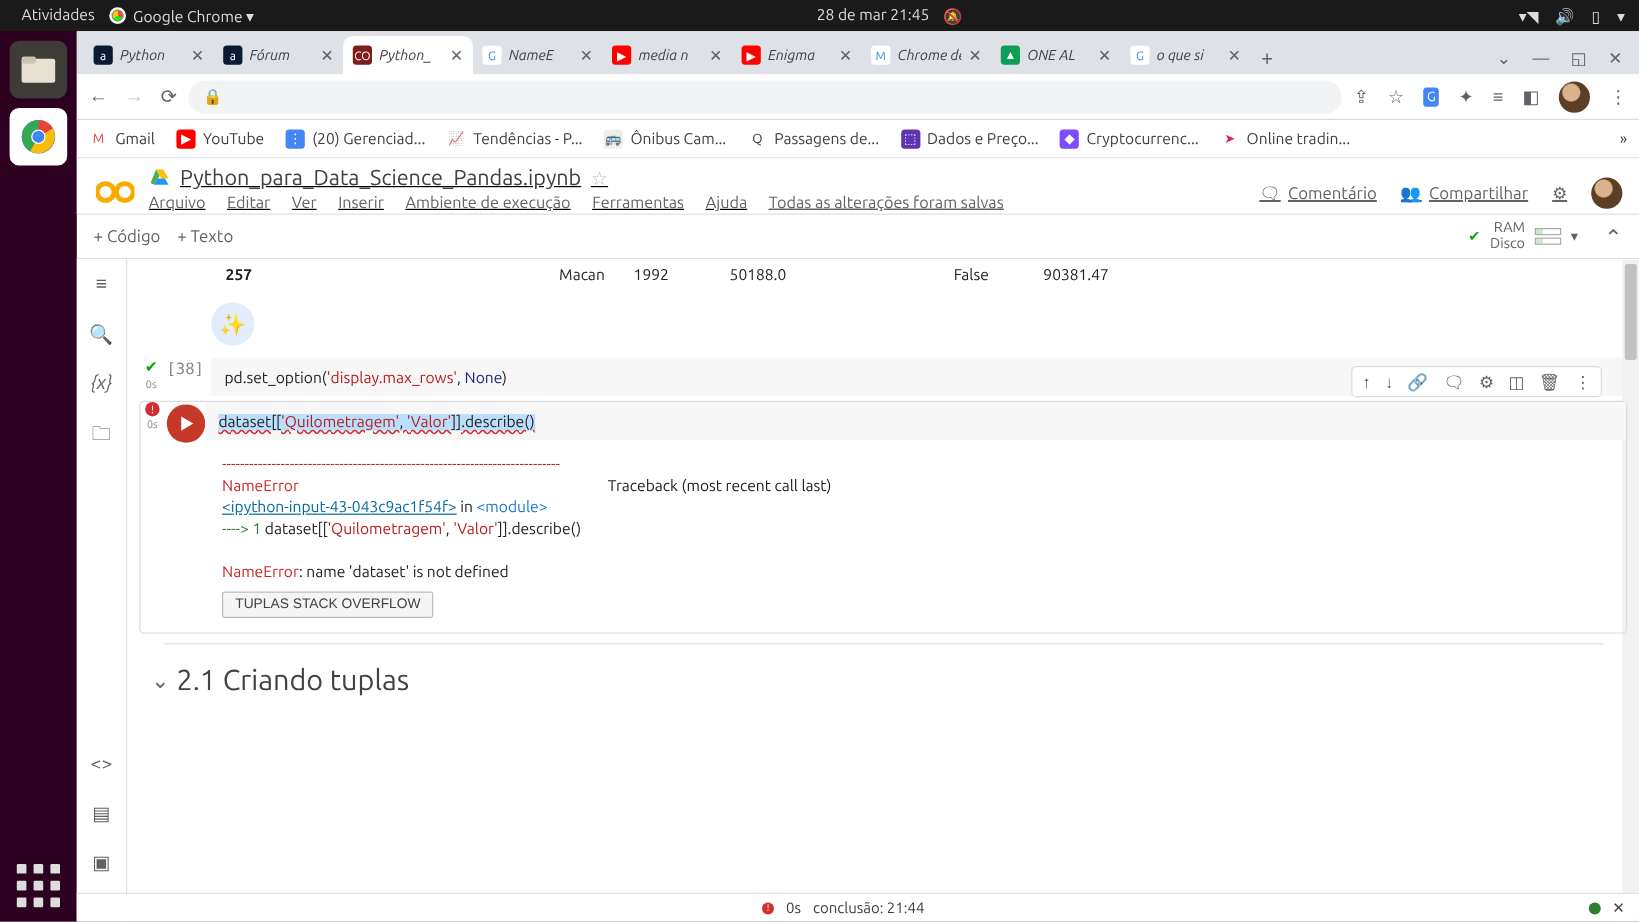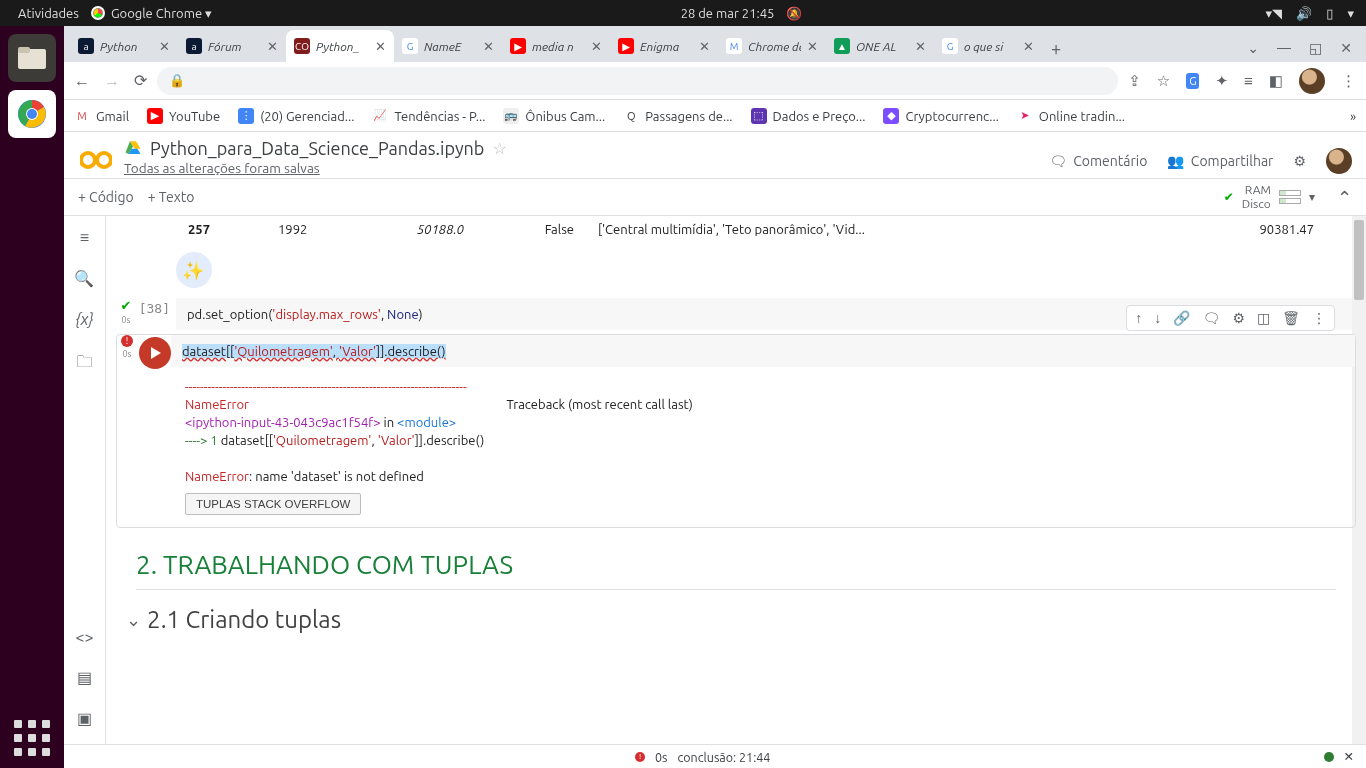--- a/index.html
+++ b/index.html
@@ -35,21 +35,21 @@
 #toolbar .nav { display:flex; gap:14px; font-size:16px; }
 #omnibox { flex:1; background:#f1f3f4; border-radius:16px; height:28px; display:flex; align-items:center; padding:0 12px; font-size:13px; color:#202124; gap:8px; }
 #toolbar .right { display:flex; align-items:center; gap:16px; font-size:15px; }
 .avatar { width:26px; height:26px; border-radius:50%; background:radial-gradient(circle at 40% 35%, #d9b38c 0 30%, #5a3e25 35% 100%); }
 
 #bookmarks { height:32px; background:#fff; border-bottom:1px solid #dadce0; display:flex; align-items:center; padding:0 10px; gap:18px; font-size:13px; color:#3c4043; }
 #bookmarks .bm { display:flex; align-items:center; gap:6px; white-space:nowrap; }
 #bookmarks .bm .ico { width:16px; height:16px; border-radius:3px; display:inline-flex; align-items:center; justify-content:center; color:#fff; font-size:11px; }
 
 
-#colab-header { background:#fff; padding:6px 14px 0 14px; display:flex; align-items:flex-start; }
+#colab-header { background:#fff; padding:6px 14px 0 14px; display:flex; align-items:flex-start;text-decoration:underline; }
 .colab-logo { width:36px; height:36px; border-radius:50%; background:#fff; display:flex; align-items:center; justify-content:center; font-size:22px; color:#f90; margin-top:4px; margin-right:10px; }
 #doc-area { flex:1; }
 #doc-title-row { display:flex; align-items:center; gap:8px; margin-bottom:2px; }
 .drive-icon { width:18px; height:18px; }
 #doc-title { font-size:18px; color:#3c4043; }
 #doc-title-row .star { color:#bdbdbd; font-size:16px; }
 #menus { display:flex; gap:18px; font-size:13.5px; color:#5f6368; }
 #menus .save-status { color:#5f6368; text-decoration:underline; }
 #header-actions { display:flex; align-items:center; gap:20px; margin-top:10px; color:#5f6368; font-size:14px; }
 #header-actions .act { display:flex; align-items:center; gap:6px; }
@@ -65,21 +65,21 @@
 #colab-sidebar { width:42px; border-right:1px solid #e0e0e0; display:flex; flex-direction:column; align-items:center; padding-top:12px; gap:22px; color:#5f6368; font-size:16px; }
 #notebook { flex:1; overflow:auto; position:relative; }
 
 
 .data-row { display:flex; font-size:13px; padding:6px 40px 6px 70px; color:#212121; }
 .data-row .c { padding:0 12px; }
 .data-row .c0 { width:90px; font-weight:bold; }
 .data-row .c1 { width:250px; text-align:right; }
 .data-row .c2 { width:160px; text-align:left; }
 .data-row .c3 { width:80px; }
-.data-row .c4 { width:130px; text-align:right;font-style:italic; }
+.data-row .c4 { width:130px; text-align:left; }
 .data-row .c5 { width:110px; text-align:right; }
 .data-row .c6 { flex:1; }
 .data-row .c7 { width:100px; text-align:right; }
 
 .magic-btn { width:36px; height:36px; border-radius:50%; background:#e3ecfb; margin:10px 0 10px 70px; display:flex; align-items:center; justify-content:center; color:#1a73e8; font-size:18px; }
 
 
 .cell { margin:4px 10px; }
 .cell-row { display:flex; align-items:flex-start; }
 .status-col { width:20px; display:flex; flex-direction:column; align-items:center; font-size:10px; }
@@ -96,21 +96,21 @@
 .code-input .kw { color:#1a237e; }
 .code-input .sel { background:#bbdefb; }
 .code-input .wavy { text-decoration:underline wavy #d32f2f; }
 
 .cell-toolbar { position:absolute; right:20px; margin-top:-30px; background:#fff; border:1px solid #dadce0; border-radius:4px; display:flex; gap:4px; padding:2px 4px; color:#5f6368; font-size:14px; }
 .cell-toolbar span { padding:2px 4px; cursor:pointer; }
 
 .output { font-family:"Roboto Mono",monospace; font-size:13px; padding:8px 10px 12px 68px; color:#212121; white-space:pre; }
 .output .dash { color:#212121; }
 .output .errname { color:#c62828; }
-.output .link { color:#a21caf; }
+.output .link { color:#0369a1; text-decoration:underline; }
 .output .mod { color:#1976d2; }
 .output .ostr { color:#b71c1c; }
 .output .num { color:#2e7d32; }
 .so-btn { display:inline-block; border:1px solid #bdbdbd; background:#f5f5f5; padding:4px 10px; font-size:11.5px; color:#424242; border-radius:2px; font-family:Arial,sans-serif; margin-top:8px; }
 
 .h2 { font-size:26px; color:#188038; margin:22px 0 10px 30px; }
 .hr { height:1px; background:#e0e0e0; margin:8px 30px 0 30px; }
 .h3row { display:flex; align-items:center; font-size:24px; color:#424242; margin:16px 0 0 20px; }
 .h3row .caret { font-size:18px; margin-right:6px; color:#5f6368; }
 
@@ -311,20 +311,29 @@
       <div id="doc-title-row">
         <svg class="drive-icon" viewBox="0 0 24 24">
             <path d="M8 3 L16 3 L22 13 L14 13Z" fill="#ffc107"></path>
             <path d="M2 18 L8 3 L12 10 L6 20Z" fill="#4caf50"></path>
             <path d="M6 20 L22 20 L18 13 L10 13Z" fill="#2196f3"></path>
           </svg>
         <span id="doc-title">Python_para_Data_Science_Pandas.ipynb</span>
         <span class="star">☆</span>
       </div>
       <div id="menus">
+        <span id="menus-mount" style="display:flex;gap:18px">
+            <span>Arquivo</span>
+            <span>Editar</span>
+            <span>Ver</span>
+            <span>Inserir</span>
+            <span>Ambiente de execução</span>
+            <span>Ferramentas</span>
+            <span>Ajuda</span>
+          </span>
         <span class="save-status">Todas as alterações foram salvas</span>
       </div>
     </div>
     <div id="header-actions">
       <div class="act">
           <span>🗨</span>
           <span>Comentário</span>
         </div>
       <div class="act">
           <span>👥</span>
@@ -364,24 +373,24 @@
       <span style="margin-bottom:40px">▣</span>
     </div>
 
     <div id="notebook">
       <div id="nb-scroll">
           <div class="thumb"></div>
         </div>
 
       <div class="data-row">
         <div class="c c0">257</div>
+        <div class="c c1">Macan</div>
         <div class="c c3">1992</div>
         <div class="c c4">50188.0</div>
         <div class="c c5">False</div>
-        <div class="c c6">['Central multimídia', 'Teto panorâmico', 'Vid...</div>
         <div class="c c7">90381.47</div>
       </div>
 
       <div class="magic-btn">✨</div>
 
       <div class="cell">
         <div class="cell-row">
           <div class="status-col">
               <span class="ok">✔</span>
               <span class="time">0s</span>
@@ -412,21 +421,20 @@
         </div>
         <div class="output"><span class="errname dash">---------------------------------------------------------------------------</span>
 <span class="errname">NameError</span>                                 <span>Traceback (most recent call last)</span>
 <span class="link">&lt;ipython-input-43-043c9ac1f54f&gt;</span><span> in </span><span class="mod">&lt;module&gt;</span>
 <span class="num">----&gt; 1 </span><span>dataset[[</span><span class="ostr">'Quilometragem'</span><span>, </span><span class="ostr">'Valor'</span><span>]].describe()</span>
 
 <span class="errname">NameError</span><span>: name 'dataset' is not defined</span>
 <span class="so-btn">TUPLAS STACK OVERFLOW</span></div>
       </div>
 
-      <div class="h2">2. TRABALHANDO COM TUPLAS</div>
       <div class="hr"></div>
       <div class="h3row">
           <span class="caret">⌄</span>
           <span>2.1 Criando tuplas</span>
         </div>
     </div>
   </div>
 </div>
 
 <div id="status">

